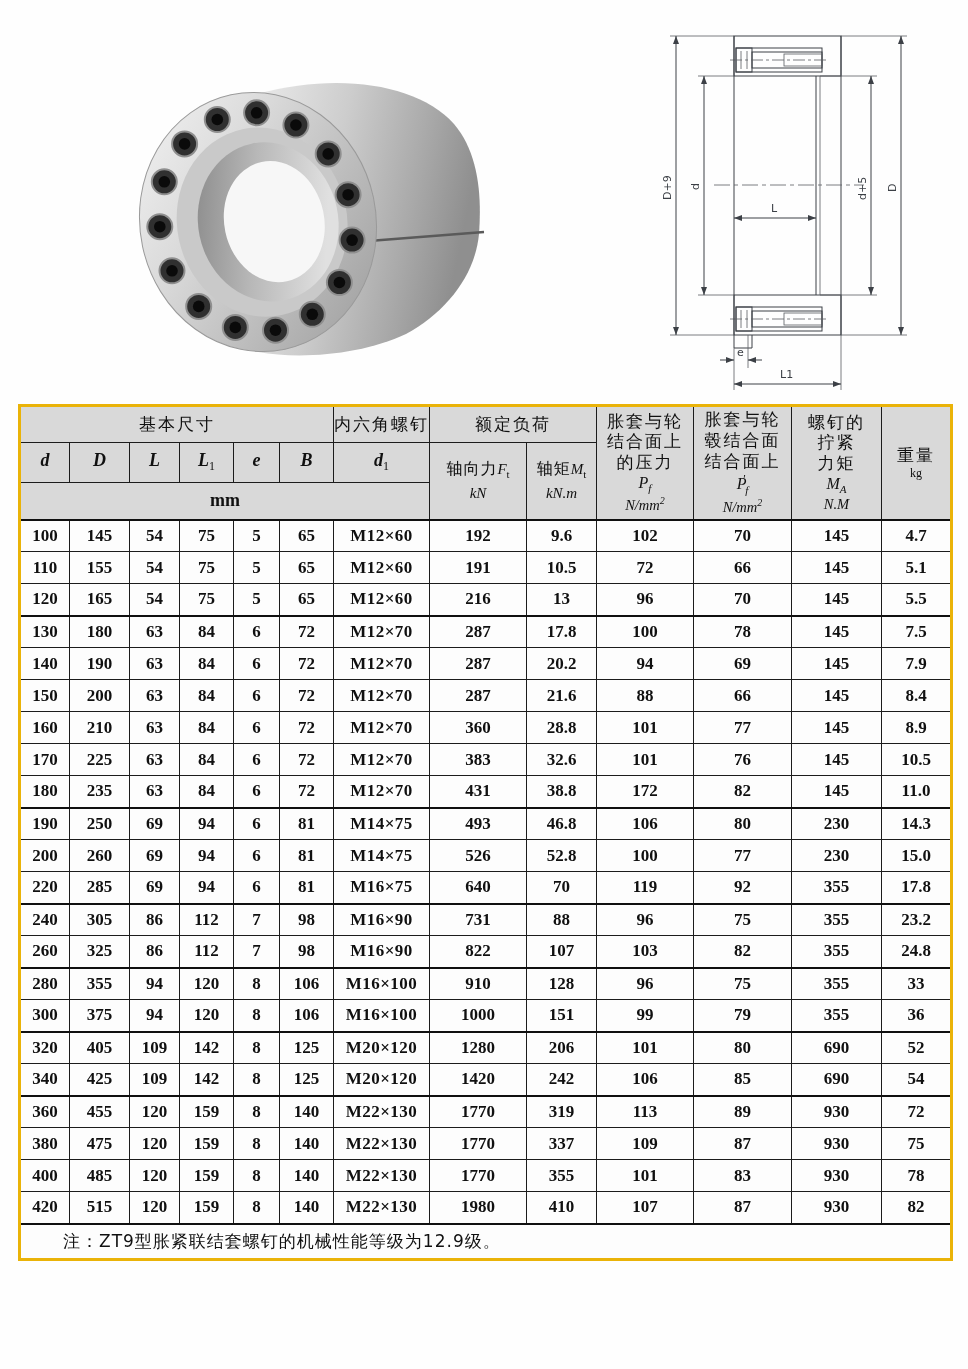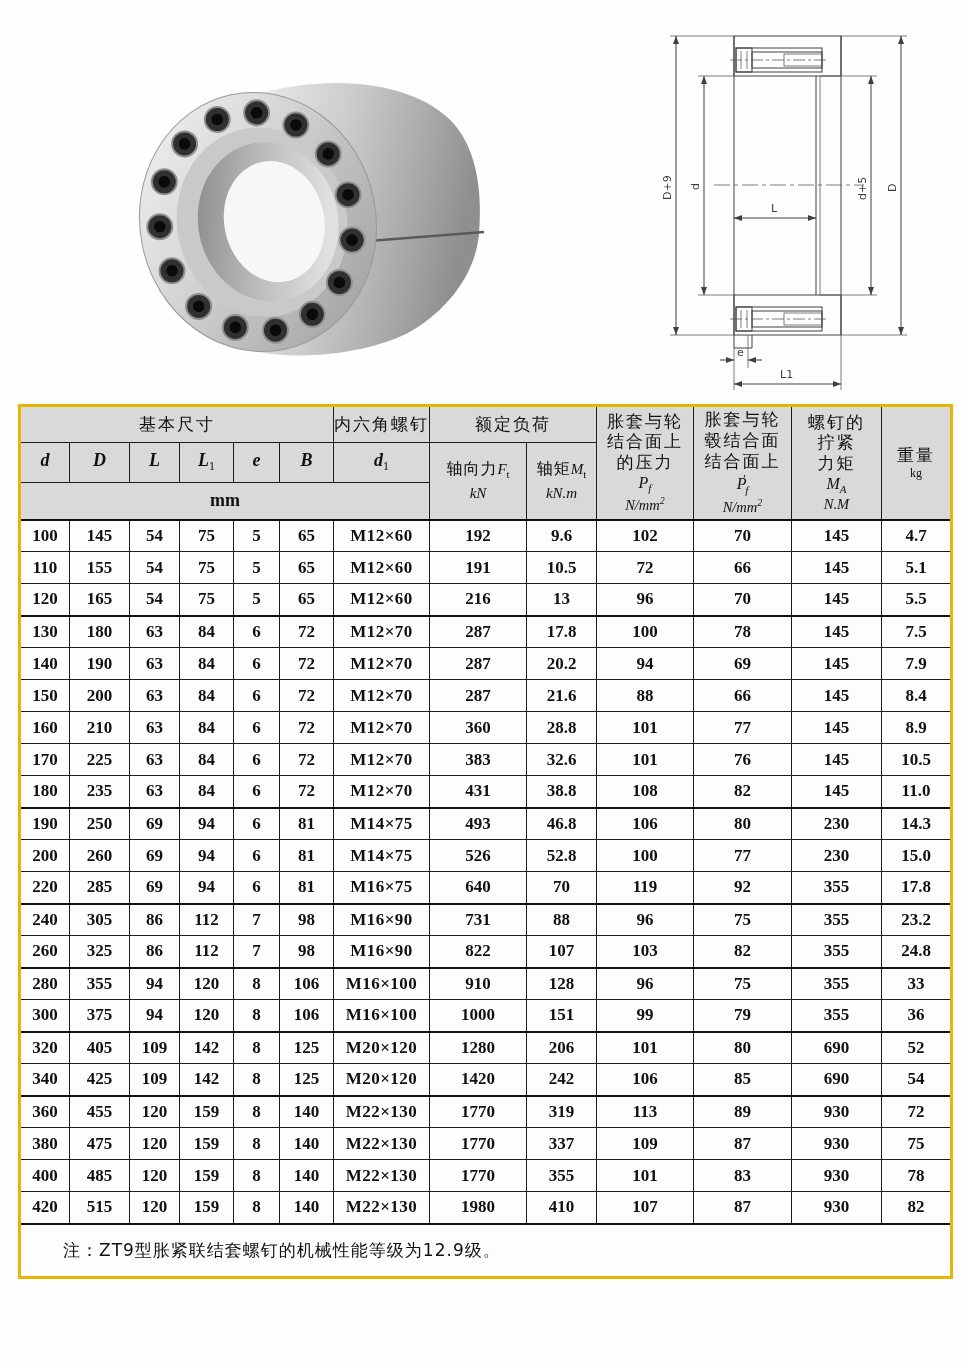--- a/index.html
+++ b/index.html
@@ -37,21 +37,21 @@
 
   th.fcell { font-size:16px; line-height:1.5; letter-spacing:0; }
   th.fcell .cn { letter-spacing:1px; }
   th.fcell sub { font-size:11px; font-family:"Liberation Serif", serif; }
   th.fcell .unit { font-family:"Liberation Serif", serif; font-style:italic; font-size:15px; }
 
   tbody td { height:32px; font-family:"Liberation Serif", serif; font-weight:700; font-size:17px; background:#fdfdfd; }
   tbody td.screw { font-size:17px; letter-spacing:0.5px; }
   tr.group-start td { border-top:2px solid #101010; }
 
-  tfoot td.note { height:54px; text-align:left; padding-left:42px; font-size:17px; letter-spacing:1px;
+  tfoot td.note { height:36px; text-align:left; padding-left:42px; font-size:17px; letter-spacing:1px;
                   border-top:2px solid #101010; background:#fdfdfd; }
 
   
   .dln { stroke:#3c4046; stroke-width:1; fill:none; }
   .dthin { stroke:#5a5e63; stroke-width:0.8; fill:none; }
   .dimtxt { font-family:"DejaVu Sans", sans-serif; font-size:11px; fill:#3c4046; }
 </style>
 </head>
 <body>
 
@@ -400,21 +400,21 @@
         <tr>
           <td>180</td>
           <td>235</td>
           <td>63</td>
           <td>84</td>
           <td>6</td>
           <td>72</td>
           <td class="screw">M12×70</td>
           <td>431</td>
           <td>38.8</td>
-          <td>108</td>
+          <td>172</td>
           <td>82</td>
           <td>145</td>
           <td>11.0</td>
         </tr>
         <tr class="group-start">
           <td>190</td>
           <td>250</td>
           <td>69</td>
           <td>94</td>
           <td>6</td>

